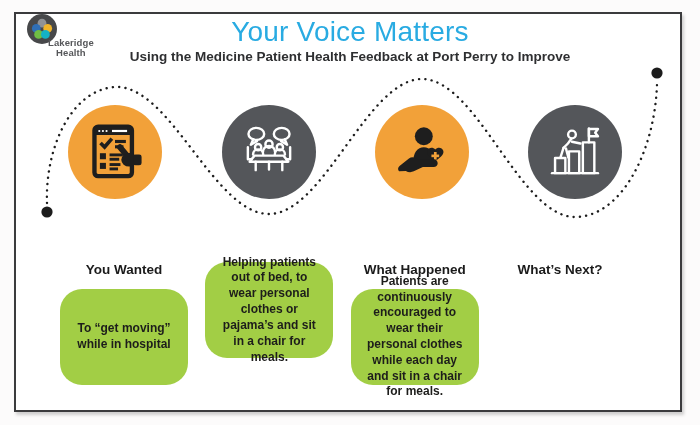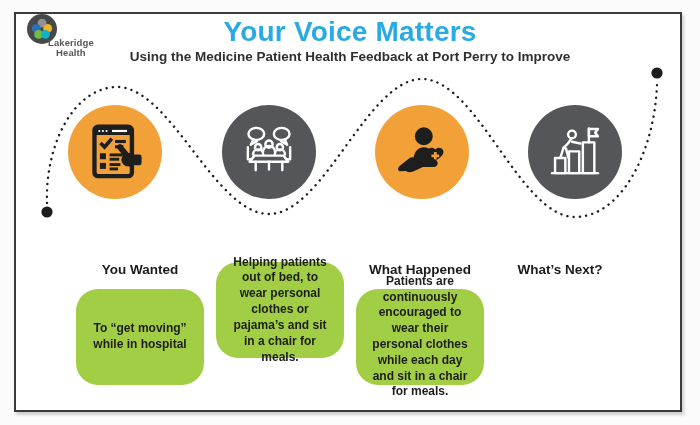--- a/index.html
+++ b/index.html
@@ -17,41 +17,41 @@
   }
   
   .logo-mark{position:absolute;left:27px;top:14px;width:30px;height:30px;}
   .logo-text{
     position:absolute;left:48px;top:38px;
     font-size:9.5px;font-weight:700;color:#56575A;line-height:1.08;letter-spacing:.1px;text-align:center;
   }
   
   .title{
     position:absolute;left:16px;top:16px;width:668px;text-align:center;
-    font-size:28px;font-weight:700;color:#29ABE2;letter-spacing:.2px;
+    font-size:28px;font-weight:400;color:#29ABE2;letter-spacing:.2px;
   }
   .subtitle{
     position:absolute;left:16px;top:49px;width:668px;text-align:center;
     font-size:13.5px;font-weight:700;color:#2E2F31;
   }
   
   .path-overlay{position:absolute;left:0;top:0;width:700px;height:425px;}
   
   .step{
     position:absolute;top:105px;width:94px;height:94px;border-radius:50%;
     display:flex;align-items:center;justify-content:center;
   }
   .step.orange{background:#F2A139;}
   .step.gray{background:#54565A;}
   .step svg{width:58px;height:58px;}
   .step-1{left:68px;} .step-2{left:222px;} .step-3{left:375px;} .step-4{left:528px;}
   
   .columns{
-    position:absolute;left:68px;top:262px;width:564px;
-    display:flex;justify-content:center;gap:12px;
+    position:absolute;left:60px;top:262px;width:564px;
+    display:flex;justify-content:space-between;gap:12px;
   }
   .column{width:128px;display:flex;flex-direction:column;align-items:center;}
   .col-heading{
     font-size:13.5px;font-weight:700;color:#1B1B1B;text-align:center;
     margin-bottom:12px;white-space:nowrap;
   }
   .col-box{
     width:128px;height:96px;box-sizing:border-box;border-radius:22px;
     background:#A2CE45;padding:6px 11px;
     display:flex;align-items:center;justify-content:center;text-align:center;

